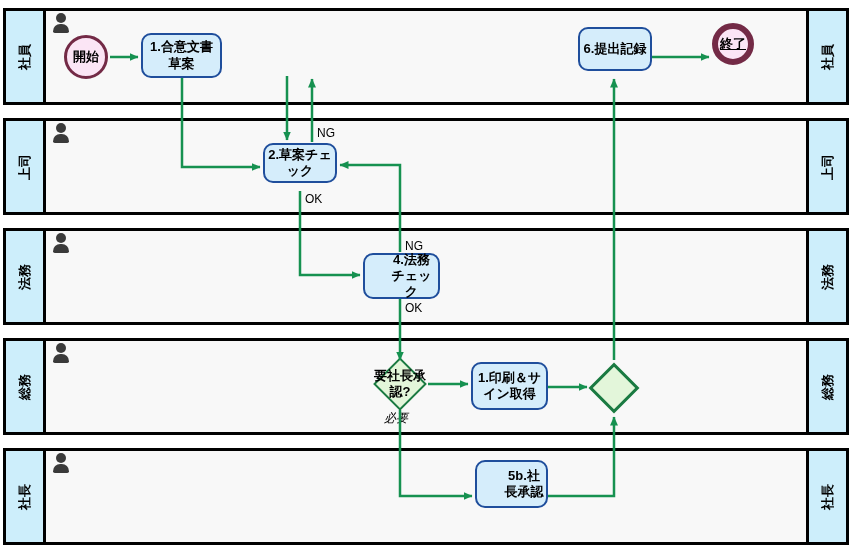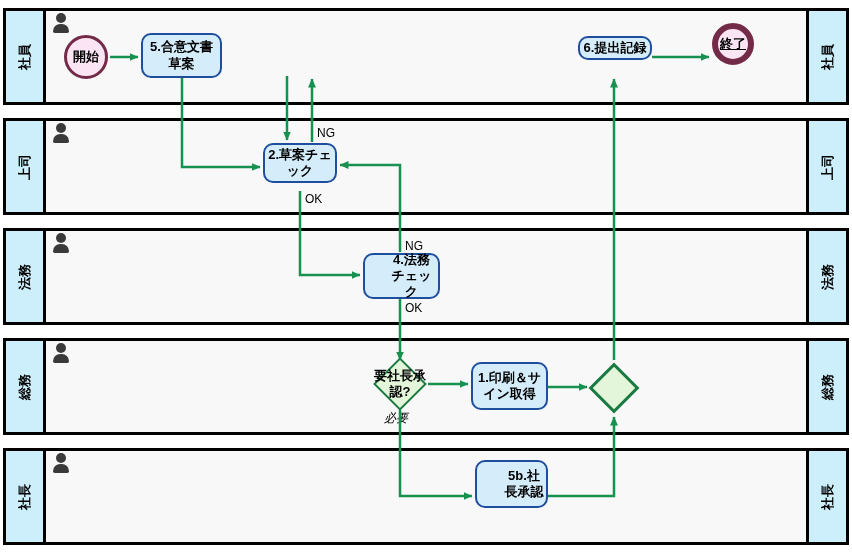--- a/index.html
+++ b/index.html
@@ -130,24 +130,24 @@
           <div class="torso"></div>
         </div>
     </div>
     <div class="band right">
       <span>社長</span>
     </div>
   </div>
 
   <div class="node event start" style="left:64px;top:35px;width:44px;height:44px;">開始</div>
 
-  <div class="node task" style="left:141px;top:33px;width:81px;height:45px;">5.合意文書草案</div>
+  <div class="node task" style="left:141px;top:33px;width:81px;height:45px;">1.合意文書草案</div>
 
 
-  <div class="node task" style="left:578px;top:36px;width:74px;height:24px;">6.提出記録</div>
+  <div class="node task" style="left:578px;top:27px;width:74px;height:44px;">6.提出記録</div>
 
   <div class="node event end" style="left:712px;top:23px;width:42px;height:42px;text-decoration:underline;">終了</div>
 
   <div class="node task" style="left:263px;top:143px;width:74px;height:40px;">2.草案チェック</div>
 
   <div class="node task" style="left:363px;top:253px;width:77px;height:46px;padding-left:22px;">4.法務チェック</div>
 
   <div class="node gateway" style="left:381px;top:365px;width:38px;height:38px;"></div>
   <div class="gateway-label" style="left:369px;top:368px;">要社長承認?</div>
 

